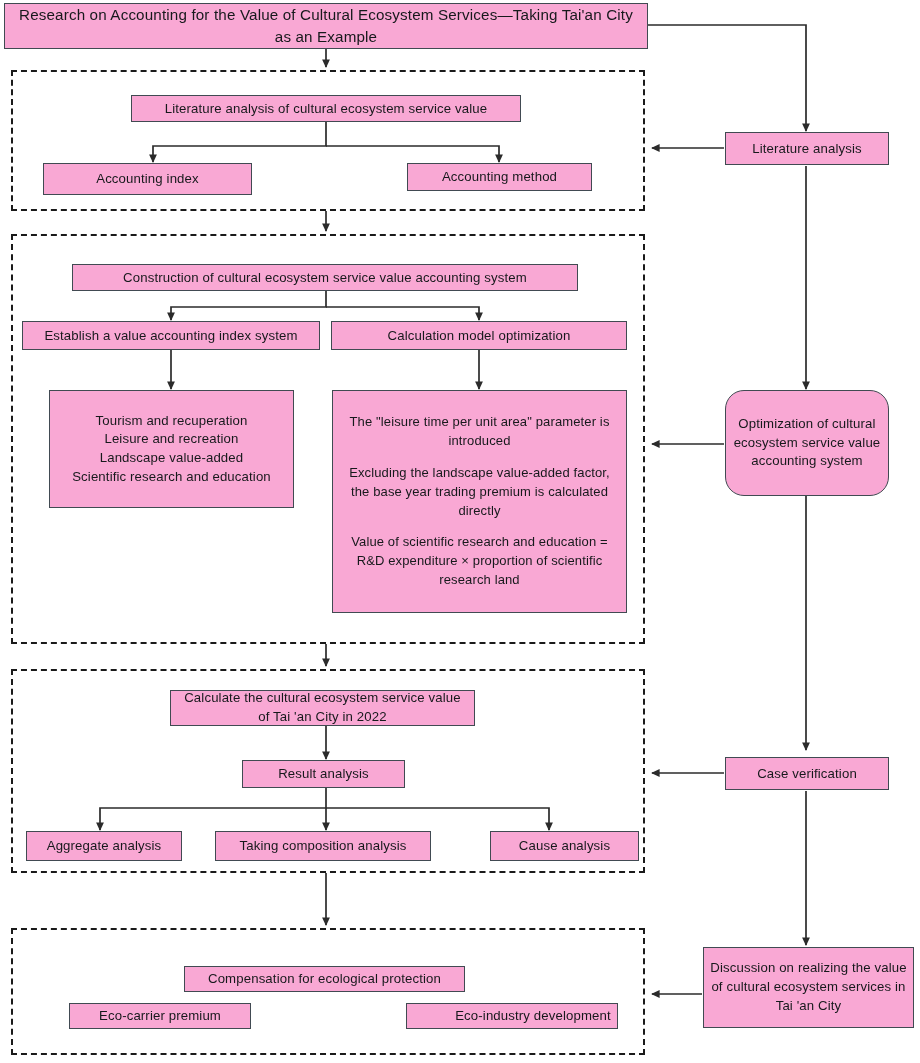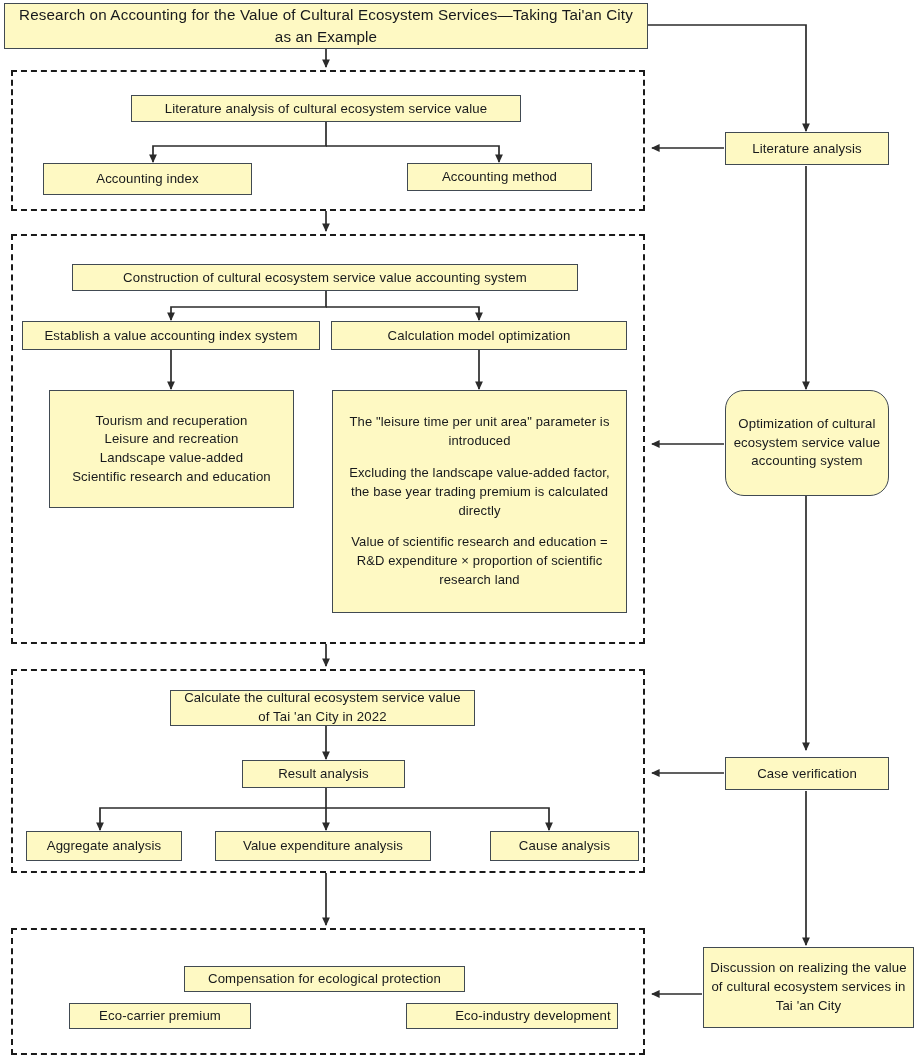--- a/index.html
+++ b/index.html
@@ -24,21 +24,21 @@
   .dashed-group {
     position: absolute;
     border: 2.2px dashed #1a1a1a;
     background: transparent;
     box-sizing: border-box;
   }
   .node {
     position: absolute;
     box-sizing: border-box;
     border: 1.6px solid #414a52;
-    background: #fef9c3;
+    background: #f9a8d4;
     color: #17191c;
     display: flex;
     align-items: center;
     justify-content: center;
     text-align: center;
     line-height: 1.34;
     font-size: 13.2px;
     letter-spacing: 0.01em;
     padding: 2px 6px;
   }
@@ -182,21 +182,21 @@
 
   <div class="node" style="left:242px; top:760px; width:163px; height:28px;">
     <span>Result analysis</span>
   </div>
 
   <div class="node" style="left:26px; top:831px; width:156px; height:30px;">
     <span>Aggregate analysis</span>
   </div>
 
   <div class="node" style="left:215px; top:831px; width:216px; height:30px;">
-    <span>Value expenditure analysis</span>
+    <span>Taking composition analysis</span>
   </div>
 
   <div class="node" style="left:465px; top:831px; width:149px; height:30px;margin-left:25px;">
     <span>Cause analysis</span>
   </div>
 
   <div class="node" style="left:725px; top:757px; width:164px; height:33px;">
     <span>Case verification</span>
   </div>
 

